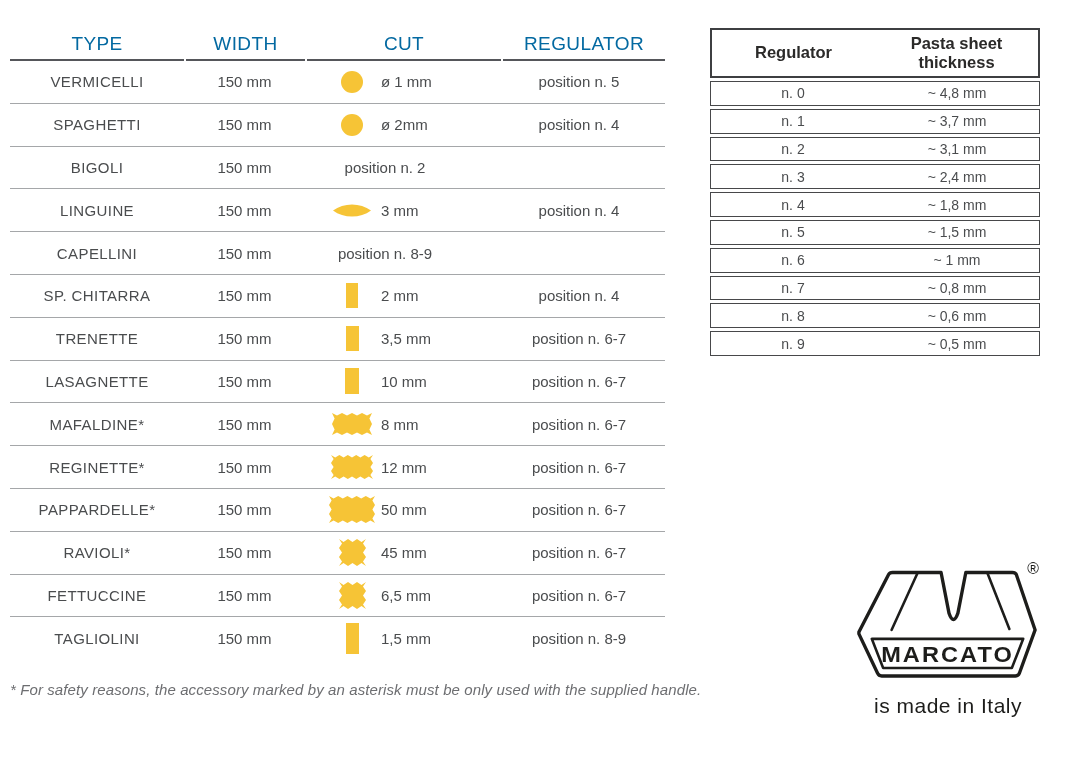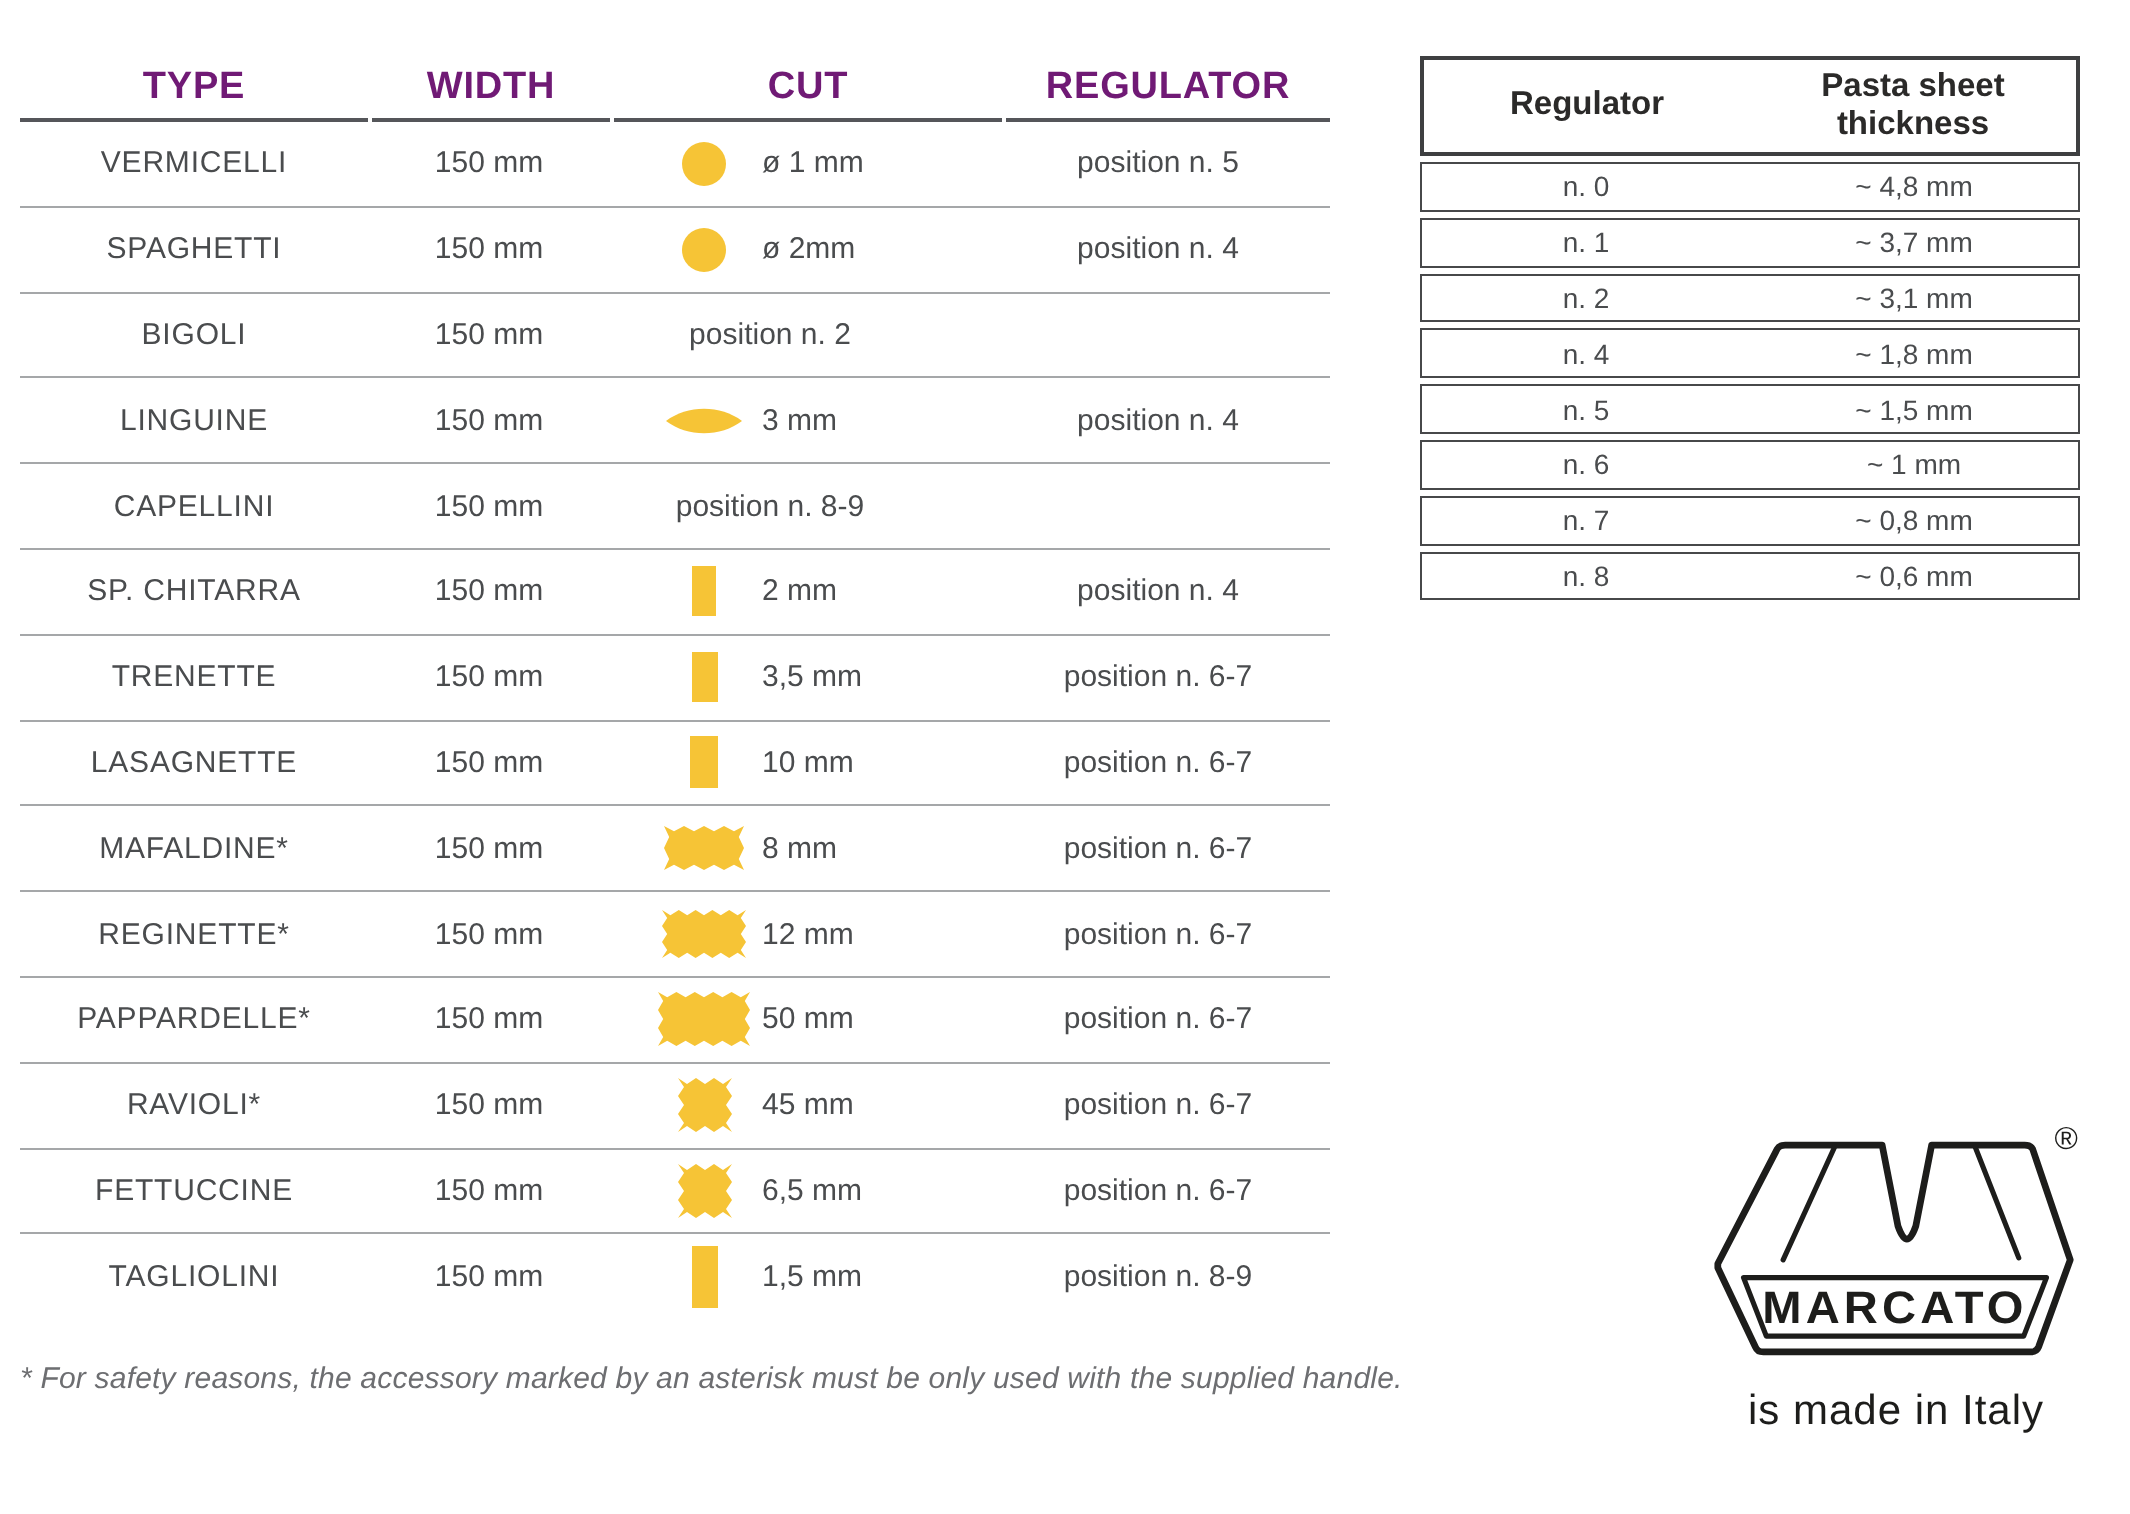--- a/index.html
+++ b/index.html
@@ -5,21 +5,21 @@
   html,body{margin:0;padding:0;}
   body{
     width:1065px;height:757px;position:relative;background:#ffffff;
     font-family:"Liberation Sans", sans-serif;color:#4a4c4e;overflow:hidden;
   }
 
   
   .left-table{position:absolute;left:10px;top:28px;width:655px;}
   .lt-header{display:flex;height:33px;align-items:center;}
   .lt-header .hc{
-    font-weight:bold;font-size:19px;color:#701a75;letter-spacing:.4px;
+    font-weight:normal;font-size:19px;color:#0369a1;letter-spacing:.4px;
     height:100%;display:flex;align-items:center;justify-content:center;
     border-bottom:2.5px solid #55565a;box-sizing:border-box;
   }
   .gap{width:2px;height:100%;}
   .w1{width:174px}.w2{width:119px}.w3{width:194px}.w4{width:162px}
   .lt-row{display:flex;height:41.8px;align-items:center;border-bottom:1px solid #a5a7a9;font-size:15px;}
   .lt-row:last-child{border-bottom:none;}
   .c-type{width:174px;text-align:center;letter-spacing:.4px;}
   .c-width{width:121px;text-align:center;}
   .c-cut{width:194px;display:flex;align-items:center;}
@@ -247,38 +247,46 @@
   </div>
         <div class="rt-row">
     <div class="rc1">n. 1</div>
     <div class="rc2">~ 3,7 mm</div>
   </div>
         <div class="rt-row">
     <div class="rc1">n. 2</div>
     <div class="rc2">~ 3,1 mm</div>
   </div>
         <div class="rt-row">
+    <div class="rc1">n. 3</div>
+    <div class="rc2">~ 2,4 mm</div>
+  </div>
+        <div class="rt-row">
     <div class="rc1">n. 4</div>
     <div class="rc2">~ 1,8 mm</div>
   </div>
         <div class="rt-row">
     <div class="rc1">n. 5</div>
     <div class="rc2">~ 1,5 mm</div>
   </div>
         <div class="rt-row">
     <div class="rc1">n. 6</div>
     <div class="rc2">~ 1 mm</div>
   </div>
         <div class="rt-row">
     <div class="rc1">n. 7</div>
     <div class="rc2">~ 0,8 mm</div>
   </div>
         <div class="rt-row">
     <div class="rc1">n. 8</div>
     <div class="rc2">~ 0,6 mm</div>
+  </div>
+        <div class="rt-row">
+    <div class="rc1">n. 9</div>
+    <div class="rc2">~ 0,5 mm</div>
   </div>
       </div>
   </aside>
 
   <div class="footnote">* For safety reasons, the accessory marked by an asterisk must be only used with the supplied handle.</div>
 
   <div class="brand">
     <svg width="198" height="122" viewBox="10 10 200 122">
       <g fill="none" stroke="#1d1d1b" stroke-linejoin="round" stroke-linecap="round">
         <path d="M20 80 L50 22 Q51 20 54 20 L103 20 L111 61 Q115.5 74 120 61 L128 20 L175 20 Q178 20 179 22 L198 78 L182 122 Q181 124.5 178 124.5 L43 124.5 Q40 124.5 39 122 L20 82 Z" stroke-width="3.4" fill="#ffffff"></path>

